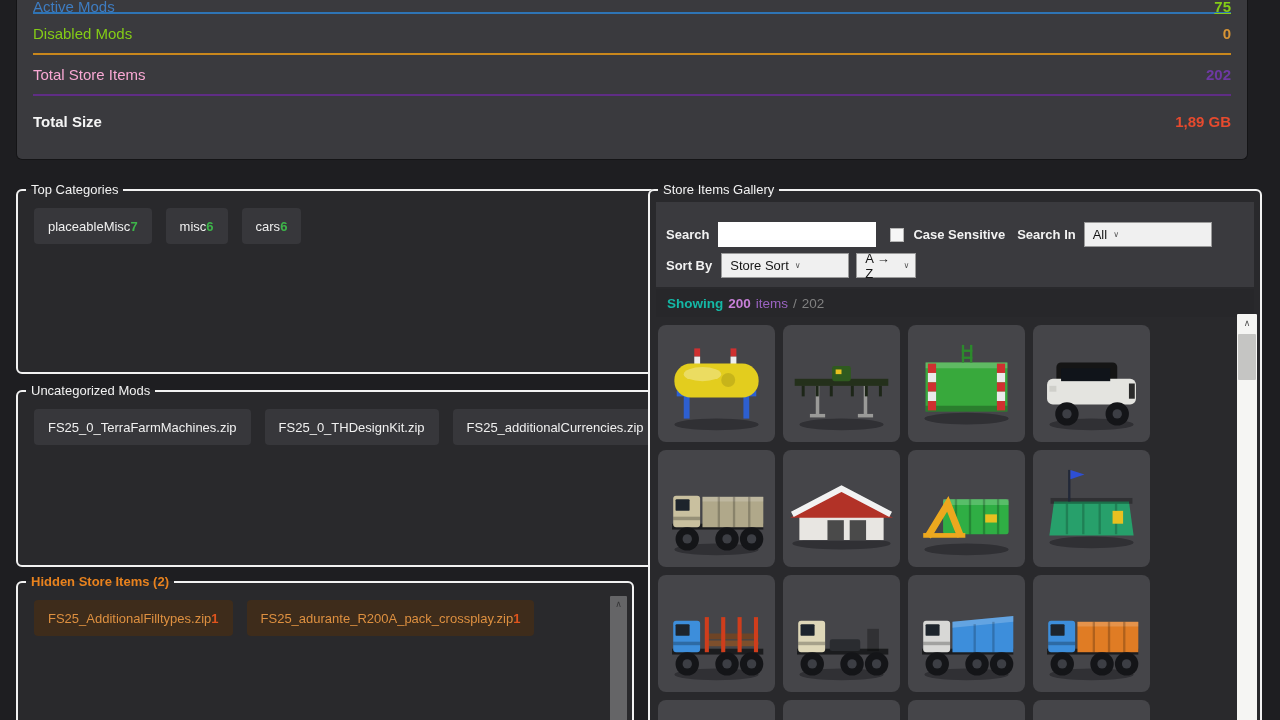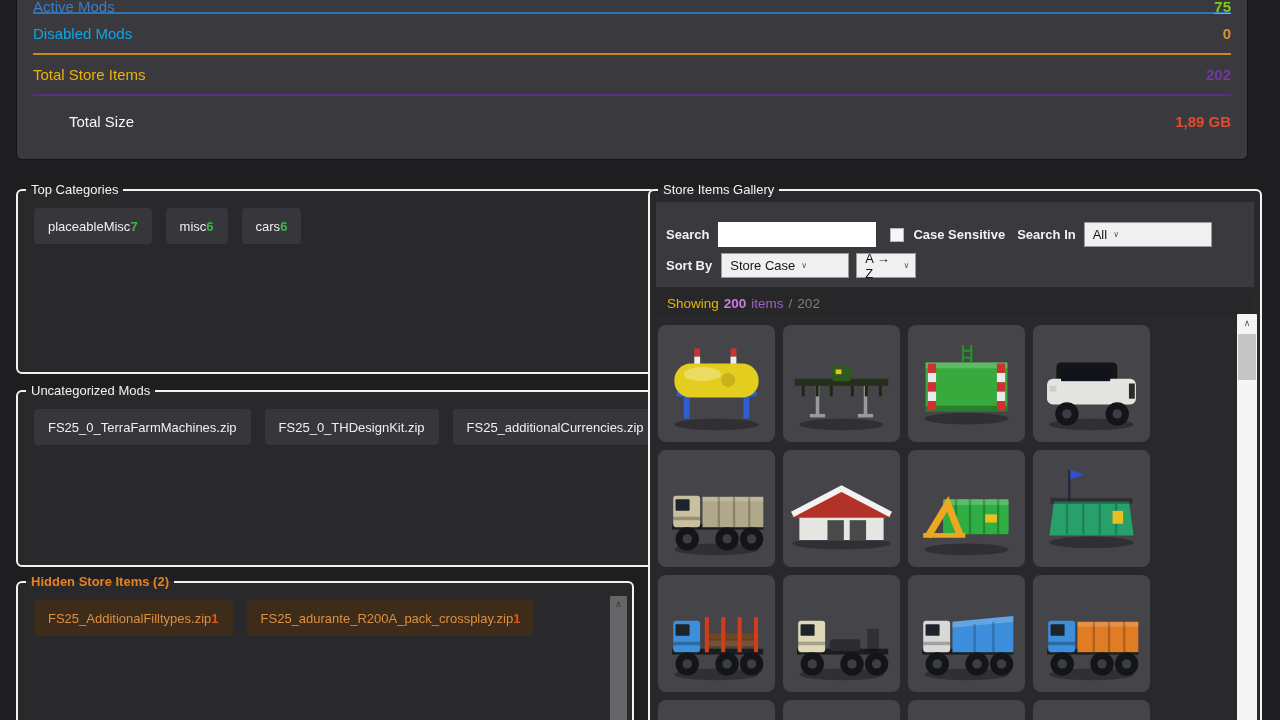--- a/index.html
+++ b/index.html
@@ -69,29 +69,29 @@
 
 <div class="stage">
 
   <section class="stats">
     <div id="stats-rows">
         <div class="stat-row" style="height: 14px; border-bottom: 2px solid rgb(46, 116, 181);">
           <span style="color: rgb(62, 124, 193);">Active Mods</span>
           <span class="sv" style="color: #84cc16; text-decoration: underline;">75</span>
         </div>
         <div class="stat-row" style="height: 41px; border-bottom: 2px solid rgb(201, 135, 28);">
-          <span style="color: #0ea5e9;">Disabled Mods</span>
+          <span style="color: #84cc16;">Disabled Mods</span>
           <span class="sv" style="color: rgb(215, 148, 53);">0</span>
         </div>
         <div class="stat-row" style="height: 41px; border-bottom: 2px solid rgb(95, 45, 133);">
-          <span style="color: #eab308;">Total Store Items</span>
+          <span style="color: #f9a8d4;">Total Store Items</span>
           <span class="sv" style="color: rgb(109, 57, 163);">202</span>
         </div>
         <div class="stat-row" style="height: 50px;">
-          <span style="color: rgb(245, 245, 245); font-weight: normal; margin-left: 36px;">Total Size</span>
+          <span style="color: rgb(245, 245, 245); font-weight: bold;">Total Size</span>
           <span class="sv" style="color: rgb(230, 74, 46);">1,89 GB</span>
         </div>
       </div>
   </section>
 
   <fieldset class="group" style="left:16px; top:183px; width:704px; height:191px;">
     <legend>Top Categories</legend>
     <div class="list" id="list-top-categories">
         <div class="list-item">
           <span>placeableMisc</span>
@@ -162,32 +162,32 @@
         <span class="lbl">Case Sensitive</span>
         <span class="lbl" style="margin-left:12px;">Search In</span>
         <div class="combo" style="width:128px; margin-left:8px;">
           <span>All</span>
           <span class="chev">∨</span>
         </div>
       </div>
       <div class="trow">
         <span class="lbl">Sort By</span>
         <div class="combo" style="width:128px; margin-left:9px;">
-          <span>Store Case</span>
+          <span>Store Sort</span>
           <span class="chev">∨</span>
         </div>
         <div class="combo" style="width:60px; margin-left:7px;">
           <span>A → Z</span>
           <span class="chev">∨</span>
         </div>
       </div>
     </div>
 
     <div class="gal-status">
-      <span style="font-weight: normal; color: #eab308;" id="st-word">Showing</span>
+      <span style="font-weight: bold; color: #14b8a6;" id="st-word">Showing</span>
       <span style="font-weight: bold; color: rgb(199, 127, 216);" id="st-count">200</span>
       <span id="st-items" style="color: rgb(154, 99, 194);">items</span>
       <span id="st-sep" style="color: rgb(128, 128, 128);">/</span>
       <span id="st-total" style="color: rgb(128, 128, 128);">202</span>
     </div>
 
     <div class="gal-grid" id="grid">
         <div class="tile">
           <svg viewBox="0 0 100 100" xmlns="http://www.w3.org/2000/svg">
             <ellipse cx="50" cy="85" rx="36" ry="5" fill="#1c1c1f" opacity="0.5"></ellipse>

